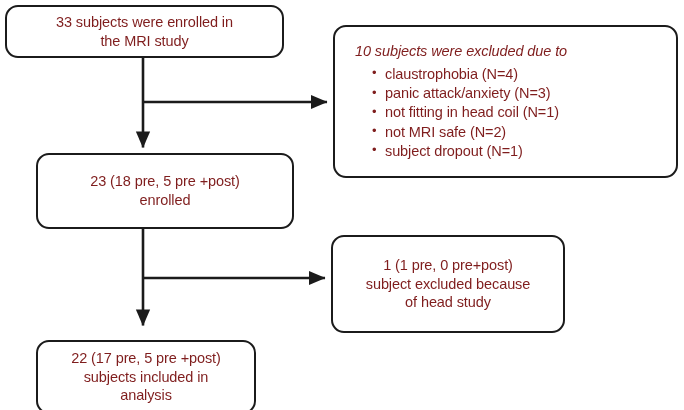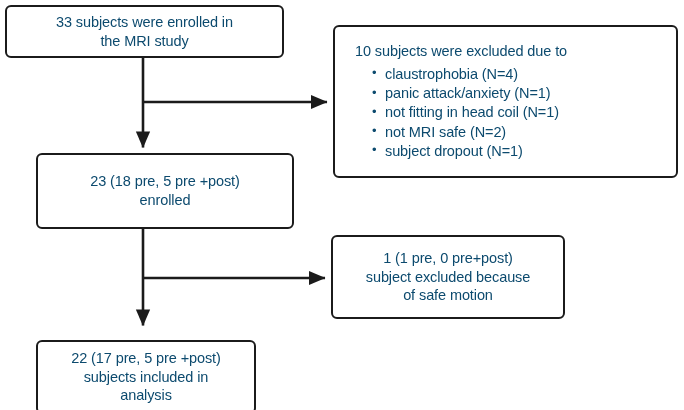--- a/index.html
+++ b/index.html
@@ -20,23 +20,23 @@
     left: 0;
     top: 0;
     width: 684px;
     height: 410px;
     pointer-events: none;
   }
   .node {
     position: absolute;
     box-sizing: border-box;
     border: 2.2px solid #1b1b1b;
-    border-radius: 6px;
+    border-radius: 13px;
     background: #ffffff;
-    color: #0c4a6e;
+    color: #7f1d1d;
     font-size: 14.5px;
     line-height: 1.30;
     letter-spacing: -0.1px;
     display: flex;
     flex-direction: column;
     justify-content: center;
     z-index: 2;
   }
   .node.centered {
     align-items: center;
@@ -47,27 +47,28 @@
     text-align: left;
   }
   .node .line {
     display: block;
     white-space: nowrap;
   }
   
   #node-enrolled   { left: 5px;   top: 5px;   width: 279px; height: 53px;  }
   #node-excluded   { left: 333px; top: 25px;  width: 345px; height: 153px; padding: 6px 0 6px 20px; }
   #node-imaging    { left: 36px;  top: 153px; width: 258px; height: 76px;  }
-  #node-headmotion { left: 331px; top: 235px; width: 234px; height: 84px;  }
+  #node-headmotion { left: 331px; top: 235px; width: 234px; height: 98px;  }
   #node-analysis   { left: 36px;  top: 340px; width: 220px; height: 74px;  }
 
   #node-excluded .hdr {
     display: block;
     white-space: nowrap;
     margin-bottom: 4px;
+    font-style: italic;
   }
   #node-excluded ul.bullets {
     list-style: none;
     margin: 0;
     padding: 0 0 0 17px;
   }
   #node-excluded ul.bullets li {
     white-space: nowrap;
     position: relative;
     padding-left: 13px;
@@ -104,36 +105,36 @@
 
   <div class="node centered" id="node-enrolled">
     <span class="line">33 subjects were enrolled in</span>
     <span class="line">the MRI study</span>
   </div>
 
   <div class="node left" id="node-excluded">
     <span class="hdr">10 subjects were excluded due to</span>
     <ul class="bullets">
       <li>claustrophobia (N=4)</li>
-      <li>panic attack/anxiety (N=1)</li>
+      <li>panic attack/anxiety (N=3)</li>
       <li>not fitting in head coil (N=1)</li>
       <li>not MRI safe (N=2)</li>
       <li>subject dropout (N=1)</li>
     </ul>
   </div>
 
   <div class="node centered" id="node-imaging">
     <span class="line">23 (18 pre, 5 pre +post)</span>
     <span class="line">enrolled</span>
   </div>
 
   <div class="node centered" id="node-headmotion">
     <span class="line">1 (1 pre, 0 pre+post)</span>
     <span class="line">subject excluded because</span>
-    <span class="line">of safe motion</span>
+    <span class="line">of head study</span>
   </div>
 
   <div class="node centered" id="node-analysis">
     <span class="line">22 (17 pre, 5 pre +post)</span>
     <span class="line">subjects included in</span>
     <span class="line">analysis</span>
   </div>
 
 </div>
 

